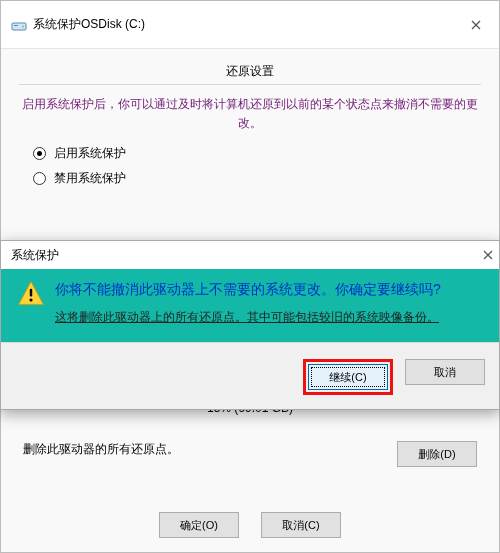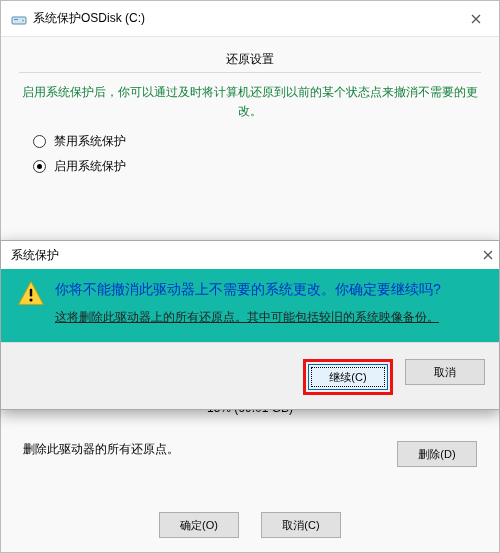--- a/index.html
+++ b/index.html
@@ -17,39 +17,39 @@
   
   .parent-dlg {
     position: absolute;
     left: 0; top: 0;
     width: 500px; height: 553px;
     border: 1px solid #bcbcbc;
     background: #f9f9f9;
   }
   .titlebar {
     display: flex; align-items: center;
-    height: 36px;
+    height: 48px;
     padding: 0 6px 0 10px;
     background: #fff;
     border-bottom: 1px solid #e5e5e5;
   }
   .titlebar .icon { margin-right: 6px; }
   .titlebar .title { flex: 1; color: #000; }
   .titlebar .closebtn {
     width: 34px; height: 22px;
     display: flex; align-items: center; justify-content: center;
     color: #666; cursor: default;
   }
   .parent-body { padding: 14px 18px 0 18px; text-align: center; }
   .group-label { font-size: 12px; color: #000; }
   .hr {
     height: 1px; background: #d9d9d9;
     margin: 4px 0 10px 0;
   }
-  .desc { color: #15803d; line-height: 1.6; margin-bottom: 12px; }
+  .desc { color: #701a75; line-height: 1.6; margin-bottom: 12px; }
   .radio-row {
     display: flex; align-items: center;
     margin: 8px 0 8px 14px;
   }
   .radio {
     width: 13px; height: 13px;
     border: 1px solid #333; border-radius: 50%;
     margin-right: 8px;
     display: flex; align-items: center; justify-content: center;
     background: #fff;
@@ -141,26 +141,26 @@
       </svg>
     </span>
   </div>
 
   <div class="parent-body">
     <div class="group-label">还原设置</div>
     <div class="hr"></div>
     <div class="desc">启用系统保护后，你可以通过及时将计算机还原到以前的某个状态点来撤消不需要的更改。</div>
 
     <div class="radio-row">
+      <span class="radio checked"></span>
+      <span>启用系统保护</span>
+    </div>
+    <div class="radio-row">
       <span class="radio"></span>
       <span>禁用系统保护</span>
-    </div>
-    <div class="radio-row">
-      <span class="radio checked"></span>
-      <span>启用系统保护</span>
     </div>
   </div>
 
   <div style="position:absolute; left:18px; right:18px; top:388px;">
     <div class="usage-line">15% (69.01 GB)</div>
     <div class="delete-row">
       <span>删除此驱动器的所有还原点。</span>
       <button class="btn">删除(D)</button>
     </div>
   </div>

